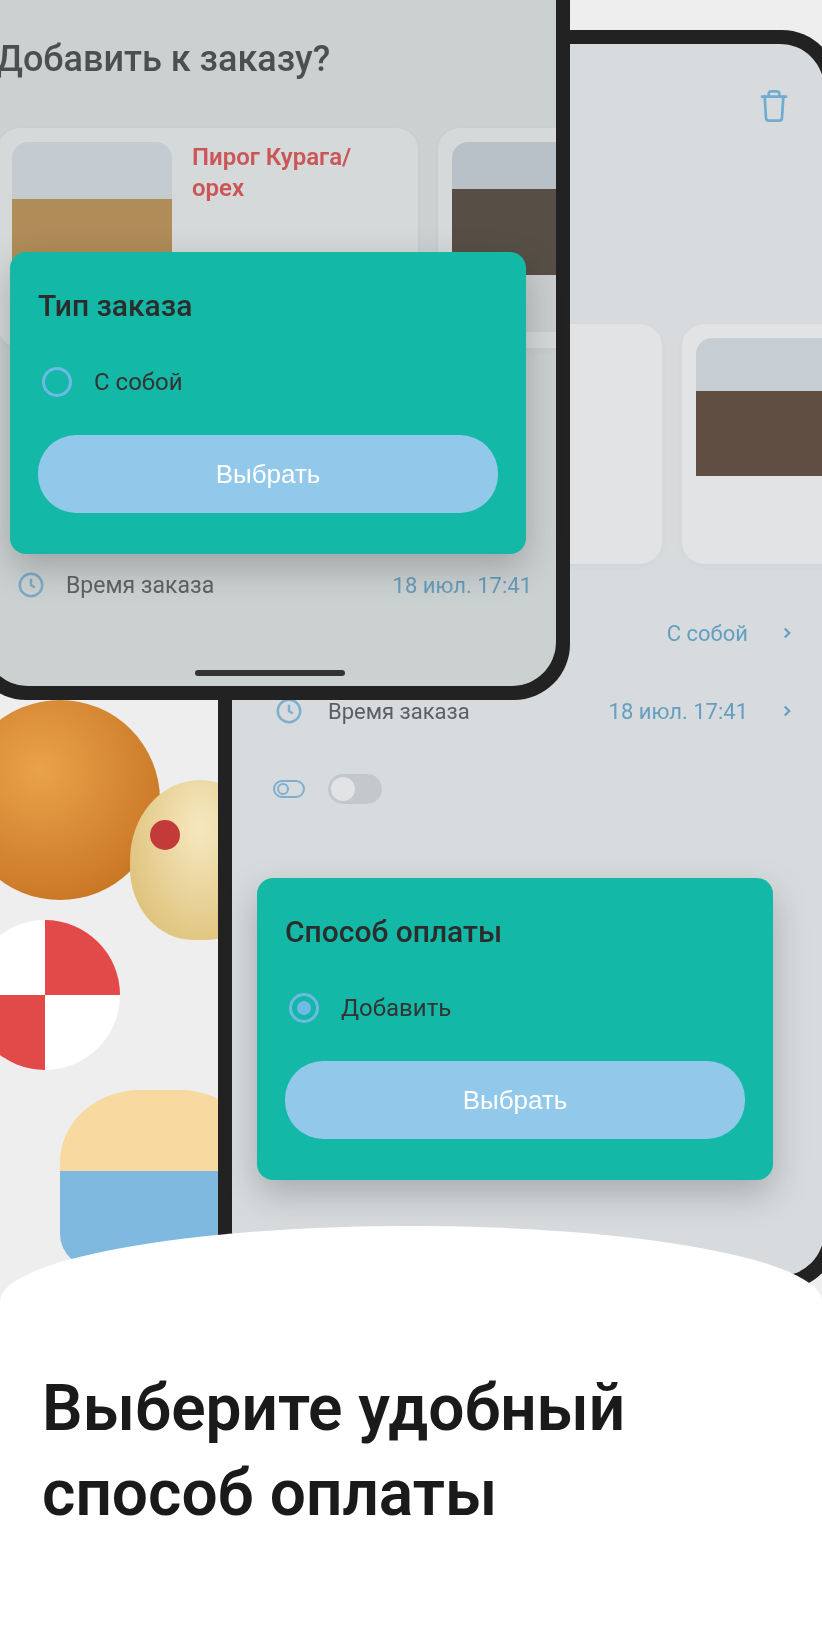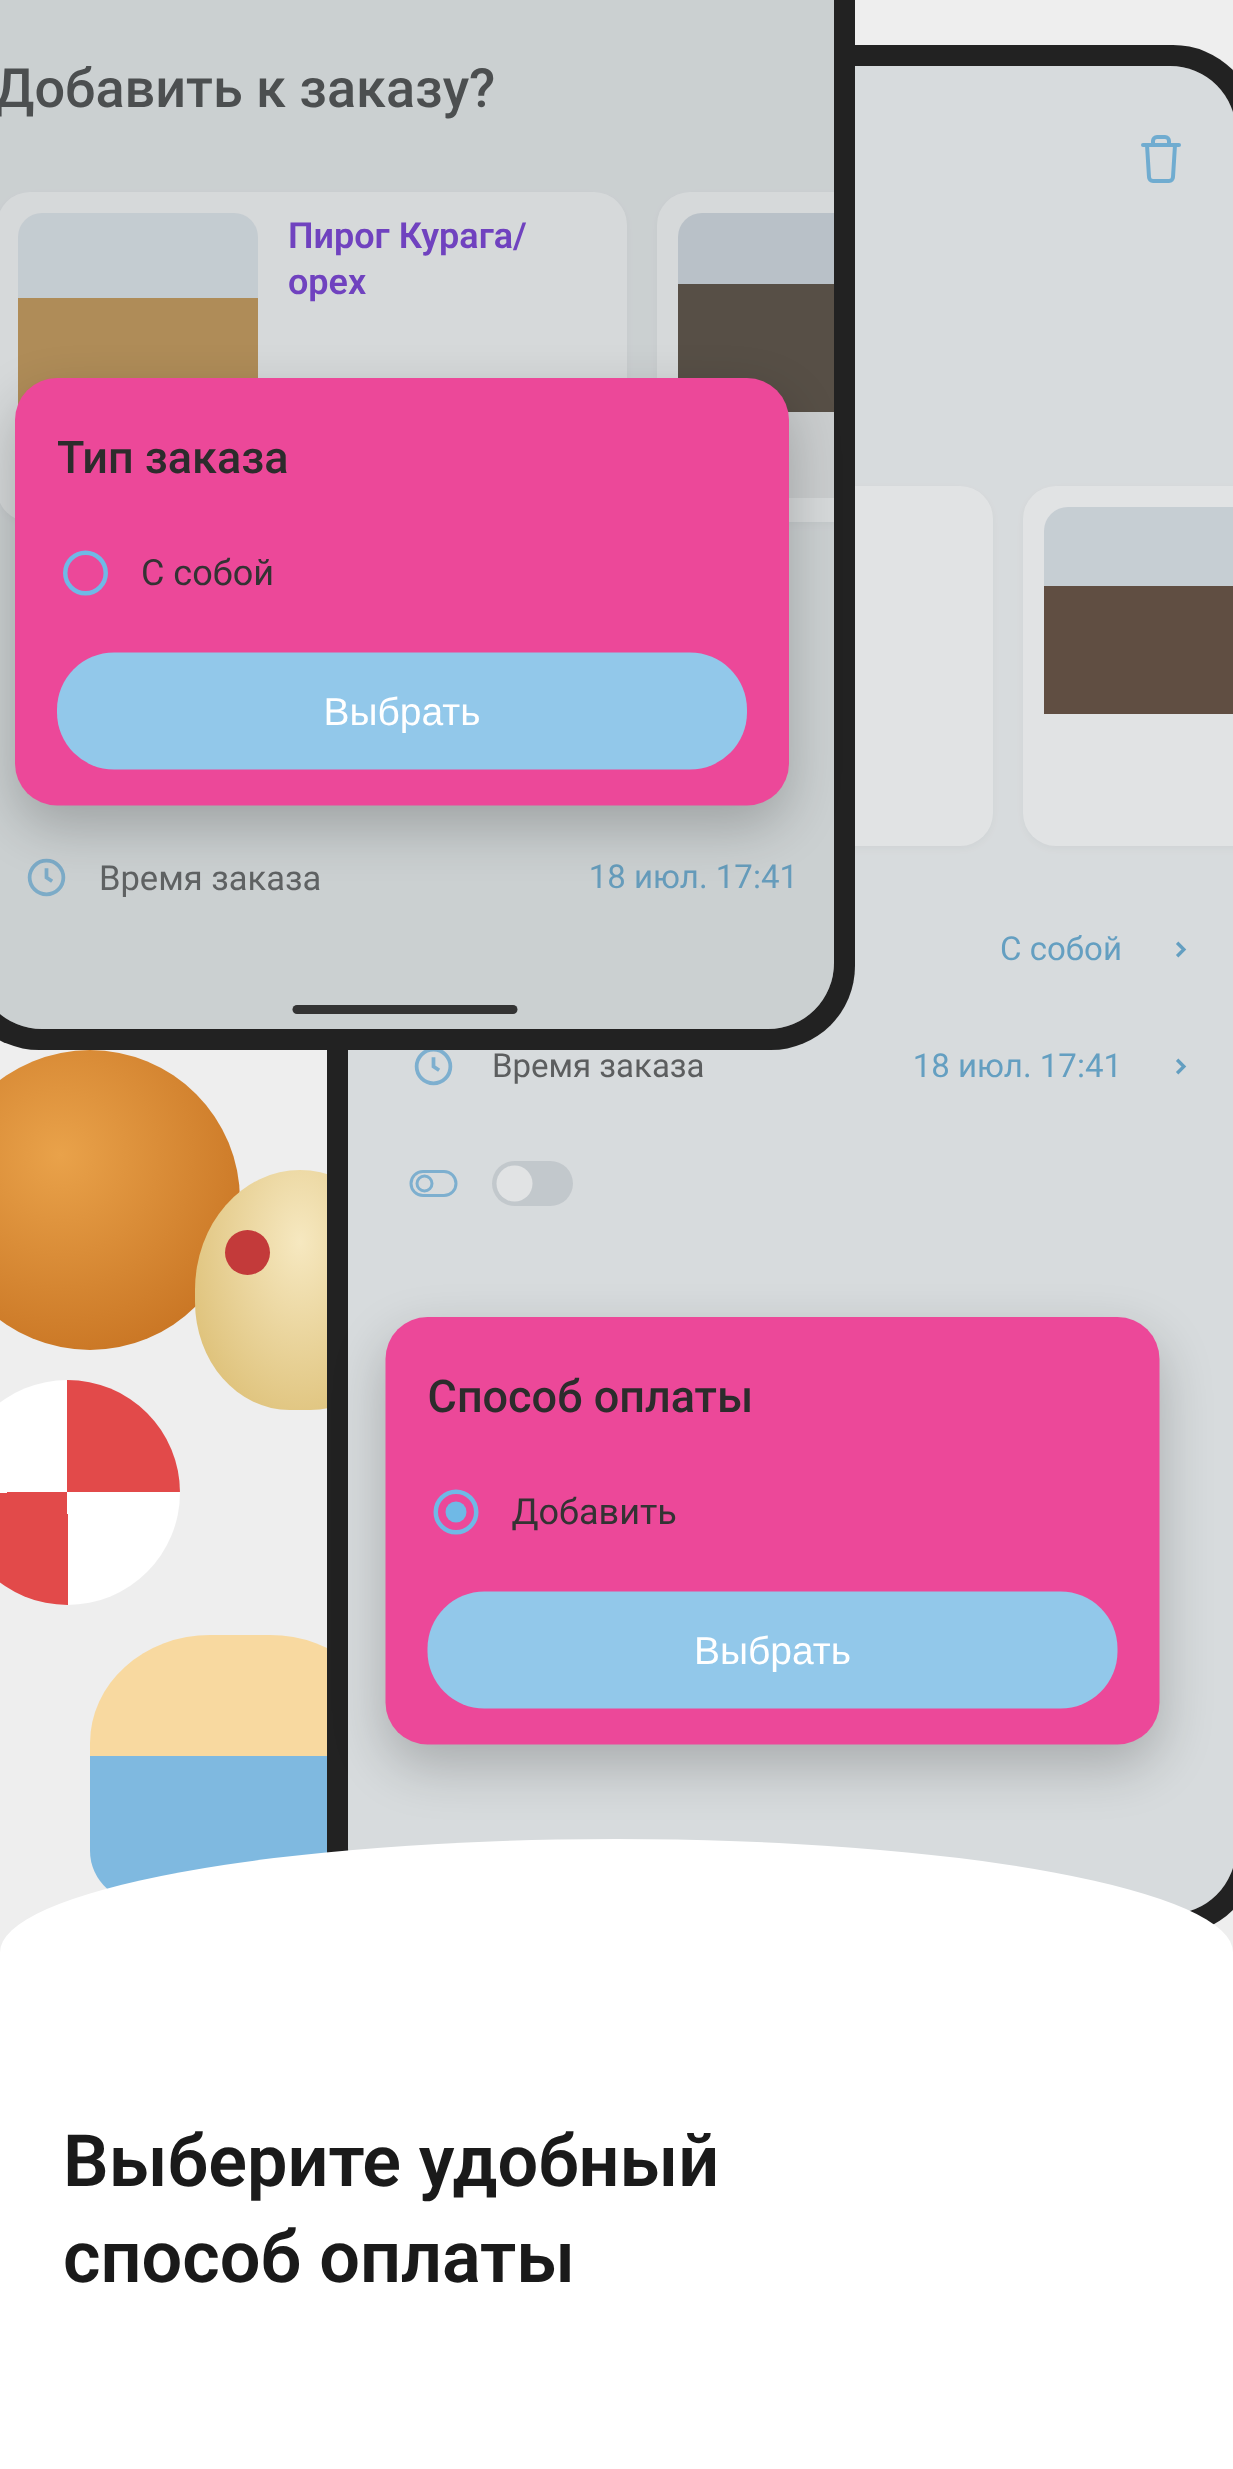--- a/index.html
+++ b/index.html
@@ -90,36 +90,36 @@
     box-shadow: 0 2px 6px rgba(0,0,0,.04);
   }
   .front-card .img {
     flex: 0 0 160px; height: 190px; border-radius: 16px;
     background: linear-gradient(#e6ecf2 30%, #c79145 30% 85%, #9a6a2a 85%);
   }
   .front-card .img2 {
     flex: 0 0 150px; height: 190px; border-radius: 16px;
     background: linear-gradient(#d6dde5 25%, #4a3a2c 25% 70%, #eee 70%);
   }
-  .front-card .name { font-size: 24px; font-weight: 600; color: #6d28d9; line-height: 1.3; }
+  .front-card .name { font-size: 24px; font-weight: 600; color: #ef4444; line-height: 1.3; }
 
   .front-row { position: absolute; left: 32px; right: 24px; top: 580px; display:flex; align-items:center; gap: 20px; }
   .front-row .label { flex:1; font-size: 23px; color: #555; }
   .front-row .value { font-size: 22px; color: #5fa8d3; }
 
   .home-indicator { position: absolute; bottom: 10px; left: 50%; transform: translateX(-50%); width: 150px; height: 6px; background: #333; border-radius: 3px; }
 
   .front-overlay { position: absolute; inset:0; background: rgba(120,128,134,.30); }
 
   .modal {
     position: absolute;
-    background: #ec4899;
-    border-radius: 28px;
+    background: #14b8a6;
+    border-radius: 16px;
     box-shadow: 0 14px 36px rgba(0,0,0,.22);
-    padding: 36px 28px 24px;
+    padding: 36px 28px 41px;
   }
   .modal-front { left: 10px; top: 252px; width: 516px; }
   .modal-back  { left: 257px; top: 878px; width: 516px; }
 
   .modal h2 { font-size: 30px; font-weight: 500; color: #2c2c2c; margin-bottom: 28px; }
   .radio-row { display: flex; align-items: center; gap: 22px; padding: 16px 4px; }
   .radio {
     width: 30px; height: 30px; border: 3px solid #6fb9e6; border-radius: 50%;
     display:flex; align-items:center; justify-content:center;
   }
@@ -133,21 +133,21 @@
     font-size: 26px; font-weight: 400;
   }
 
   .promo-curve {
     position: absolute; left: 0; bottom: 0; width: 100%; height: 420px;
     background: #fff;
     border-radius: 50% 50% 0 0 / 18% 18% 0 0;
   }
   .promo-text {
     position: absolute; left: 42px; bottom: 110px;
-    font-size: 48px; font-weight: 600; color: #1a1a1a; line-height: 1.32;
+    font-size: 64px; font-weight: 600; color: #1a1a1a; line-height: 1.32;
   }
 
   svg { display:block; }
 </style>
 </head>
 <body>
 
 <div class="bg-layer">
   <div class="pastry p1"></div>
   <div class="pastry p2"></div>

